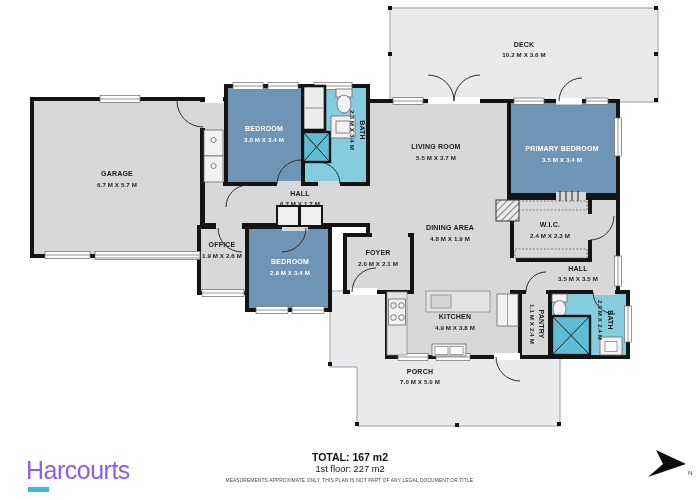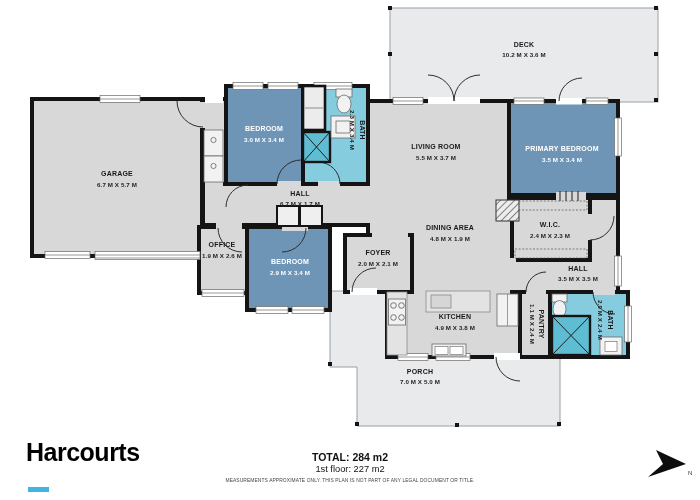--- a/index.html
+++ b/index.html
@@ -17,22 +17,22 @@
   .gap{fill:#d8d8d8;stroke:none;}
   .wgap{fill:#ffffff;stroke:none;}
   .win{fill:#ffffff;stroke:#6a6a6a;stroke-width:.7;}
   .wline{stroke:#6a6a6a;stroke-width:.7;}
   .arc{fill:none;stroke:#2e2e2e;stroke-width:1;}
   .fix{fill:#f2f2f2;stroke:#6a6a6a;stroke-width:.8;}
   .cnt{fill:#e3e3e3;stroke:#8a8a8a;stroke-width:.8;}
   .shower{fill:#5fbdd3;stroke:#141414;stroke-width:2.4;}
   .xl{stroke:#1d1d1d;stroke-width:1;}
   .tick{fill:#141414;}
-  .logo{position:absolute;left:26px;top:440px;font-size:25px;font-weight:bold;
-        color:#000000;letter-spacing:-0.5px;line-height:1;}
+  .logo{position:absolute;left:26px;top:458px;font-size:25px;font-weight:normal;
+        color:#8b5cf6;letter-spacing:-0.5px;line-height:1;}
   .logo-bar{position:absolute;left:28px;top:487px;width:21px;height:4.5px;background:#41b4e6;}
   .fblock{position:absolute;left:130px;right:130px;top:451px;text-align:center;color:#111;}
   .f1{font-size:10.5px;font-weight:bold;}
   .f2{font-size:9.3px;margin-top:1px;}
   .f3{font-size:9.3px;margin-top:1px;}
   .f4{font-size:4.9px;margin-top:4px;color:#444;letter-spacing:.1px;}
   .north{position:absolute;left:638px;top:443px;}
 </style>
 </head>
 <body>
@@ -248,21 +248,21 @@
       <text class="rd" x="530" y="324" transform="rotate(90 530 324)">1.1 M X 2.4 M</text>
       <text class="rn" x="608" y="320" transform="rotate(90 608 320)">BATH</text>
       <text class="rd" x="598" y="320" transform="rotate(90 598 320)">2.9 M X 2.4 M</text>
     </g>
   </svg>
 
   <div class="logo">Harcourts</div>
   <div class="logo-bar"></div>
 
   <div class="fblock">
-    <div class="f1">TOTAL: 284 m2</div>
+    <div class="f1">TOTAL: 167 m2</div>
     <div class="f2">1st floor: 227 m2</div>
     <div class="f4">MEASUREMENTS APPROXIMATE ONLY. THIS PLAN IS NOT PART OF ANY LEGAL DOCUMENT OR TITLE.</div>
   </div>
 
   <svg class="north" width="58" height="42" viewBox="0 0 58 42">
     <polygon points="10,34 48,21 18,7 25,21" fill="#0d0d0d"></polygon>
     <text x="50" y="32" font-size="6" fill="#333">N</text>
   </svg>
 </div>
 

